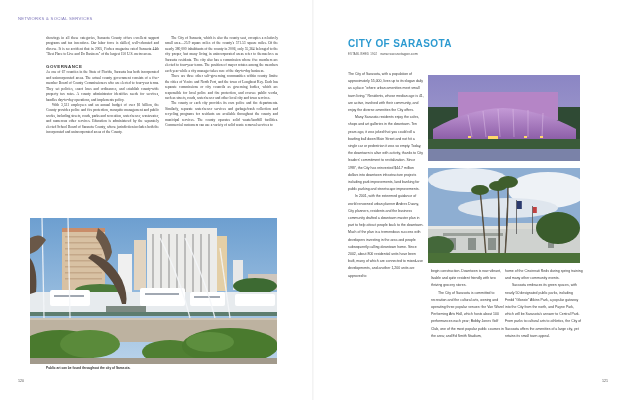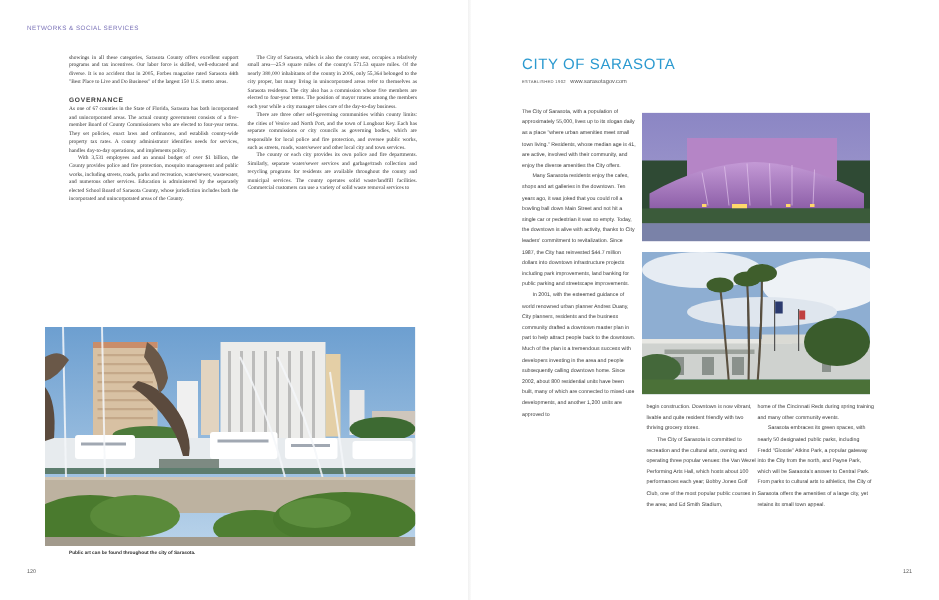--- a/index.html
+++ b/index.html
@@ -24,21 +24,21 @@
   .photo-left { position: absolute; left: 30px; top: 218px; width: 247px; height: 146px; overflow: hidden; }
   .photo-left svg { width: 100%; height: 100%; display: block; }
   .caption { position: absolute; left: 46px; top: 366px; font-family: "Liberation Sans", sans-serif;
     font-size: 3.2px; font-weight: bold; color: #333; }
 
   .folio { position: absolute; top: 379px; font-family: "Liberation Sans", sans-serif; font-size: 3.6px; color: #555; }
   .folio-left { left: 18px; }
   .folio-right { right: 18px; }
 
   .city-title { position: absolute; left: 348px; top: 38px; font-family: "Liberation Sans", sans-serif;
-    font-size: 10px; letter-spacing: 0.4px; color: #2c9ad0; }
+    font-size: 10px; letter-spacing: 0.4px; color: #2c9ad0; font-weight: bold; }
   .city-sub { position: absolute; left: 348px; top: 52px; font-family: "Liberation Sans", sans-serif;
     font-size: 3.3px; color: #555; }
   .city-sub .est { letter-spacing: 0.2px; text-transform: uppercase; font-size: 2.8px; margin-right: 2px; }
   .city-sub .url { font-size: 3.8px; }
 
   .rcol { position: absolute; font-family: "Liberation Sans", sans-serif; font-size: 3.5px;
     line-height: 7.2px; color: #3a3a3a; }
   .rcol p { text-indent: 7px; }
   .rcol p.noindent { text-indent: 0; }
   .rcol-1 { left: 348px; top: 71px; width: 76px; }

